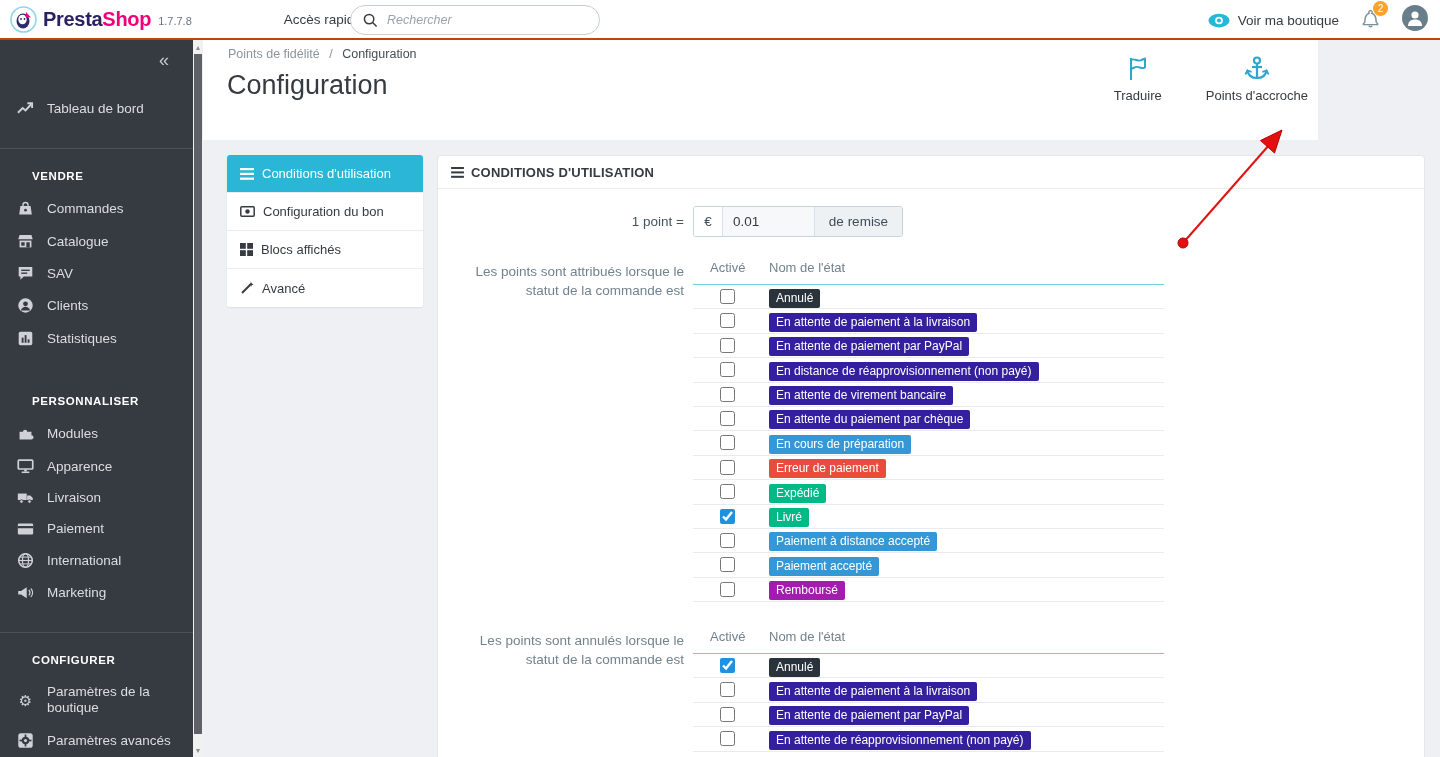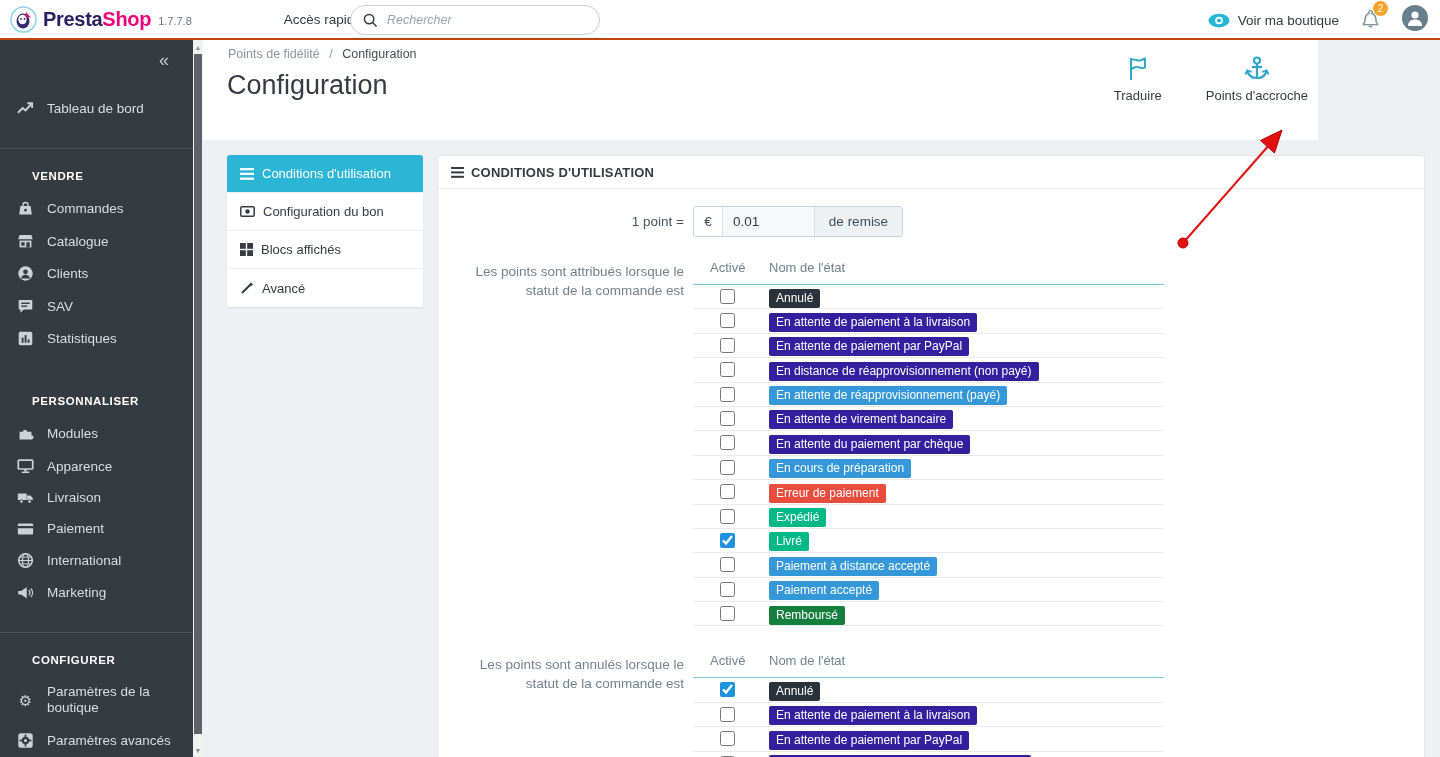--- a/index.html
+++ b/index.html
@@ -177,34 +177,34 @@
     <div class="nav-item">
       <svg width="17" height="16" viewBox="0 0 20 18">
         <path d="M3 2 h14 l1.5 5 H1.5 z" fill="#ced2d6"></path>
         <rect x="3" y="8.5" width="14" height="8" fill="#ced2d6"></rect>
         <rect x="5" y="10.5" width="4" height="4" fill="#363a41"></rect>
         <rect x="11" y="10.5" width="4" height="6" fill="#363a41"></rect>
       </svg>
       <span>Catalogue</span>
     </div>
     <div class="nav-item">
-      <svg width="17" height="17" viewBox="0 0 20 20">
-        <circle cx="10" cy="10" r="8.5" fill="#ced2d6"></circle>
-        <circle cx="10" cy="8" r="2.8" fill="#363a41"></circle>
-        <path d="M4.5 16 c1-3.2 3-4.5 5.5-4.5 s4.5 1.3 5.5 4.5" fill="#363a41"></path>
-      </svg>
-      <span>Clients</span>
-    </div>
-    <div class="nav-item">
       <svg width="17" height="16" viewBox="0 0 20 18">
         <path d="M2 2 h16 v11 h-10 l-4 4 v-4 H2 z" fill="#ced2d6"></path>
         <rect x="5" y="5" width="10" height="1.6" fill="#363a41"></rect>
         <rect x="5" y="8.4" width="7" height="1.6" fill="#363a41"></rect>
       </svg>
       <span>SAV</span>
+    </div>
+    <div class="nav-item">
+      <svg width="17" height="17" viewBox="0 0 20 20">
+        <circle cx="10" cy="10" r="8.5" fill="#ced2d6"></circle>
+        <circle cx="10" cy="8" r="2.8" fill="#363a41"></circle>
+        <path d="M4.5 16 c1-3.2 3-4.5 5.5-4.5 s4.5 1.3 5.5 4.5" fill="#363a41"></path>
+      </svg>
+      <span>Clients</span>
     </div>
     <div class="nav-item">
       <svg width="17" height="17" viewBox="0 0 20 20">
         <rect x="2" y="2" width="16" height="16" rx="2" fill="#ced2d6"></rect>
         <rect x="5.5" y="9" width="2.2" height="6" fill="#363a41"></rect>
         <rect x="9" y="6" width="2.2" height="9" fill="#363a41"></rect>
         <rect x="12.5" y="11" width="2.2" height="4" fill="#363a41"></rect>
       </svg>
       <span>Statistiques</span>
     </div>
@@ -395,24 +395,20 @@
   <div class="status-row">
     <input type="checkbox" class="status-check" style="">
     <span class="status-badge" style="background: rgb(52, 32, 158);">En attente de paiement par PayPal</span>
   </div>
 
   <div class="status-row">
     <input type="checkbox" class="status-check" style="">
     <span class="status-badge" style="background: rgb(52, 32, 158);">En distance de réapprovisionnement (non payé)</span>
   </div>
 
-  <div class="status-row">
-    <input type="checkbox" class="status-check" style="">
-    <span class="status-badge" style="background: rgb(52, 152, 216);">En attente de réapprovisionnement (payé)</span>
-  </div>
 
   <div class="status-row">
     <input type="checkbox" class="status-check" style="">
     <span class="status-badge" style="background: rgb(52, 32, 158);">En attente de virement bancaire</span>
   </div>
 
   <div class="status-row">
     <input type="checkbox" class="status-check" style="">
     <span class="status-badge" style="background: rgb(52, 32, 158);">En attente du paiement par chèque</span>
   </div>
@@ -442,21 +438,21 @@
     <span class="status-badge" style="background: rgb(52, 152, 216);">Paiement à distance accepté</span>
   </div>
 
   <div class="status-row">
     <input type="checkbox" class="status-check" style="">
     <span class="status-badge" style="background: rgb(52, 152, 216);">Paiement accepté</span>
   </div>
 
   <div class="status-row">
     <input type="checkbox" class="status-check" style="">
-    <span class="status-badge" style="background: #15803d;">Remboursé</span>
+    <span class="status-badge" style="background: #a21caf;">Remboursé</span>
   </div>
 </div>
         </div>
       </div>
 
       <div class="form-row row-section" style="margin-top:25px">
         <div class="label-col section-label">
           <div>Les points sont annulés lorsque le</div>
           <div>statut de la commande est</div>
         </div>

